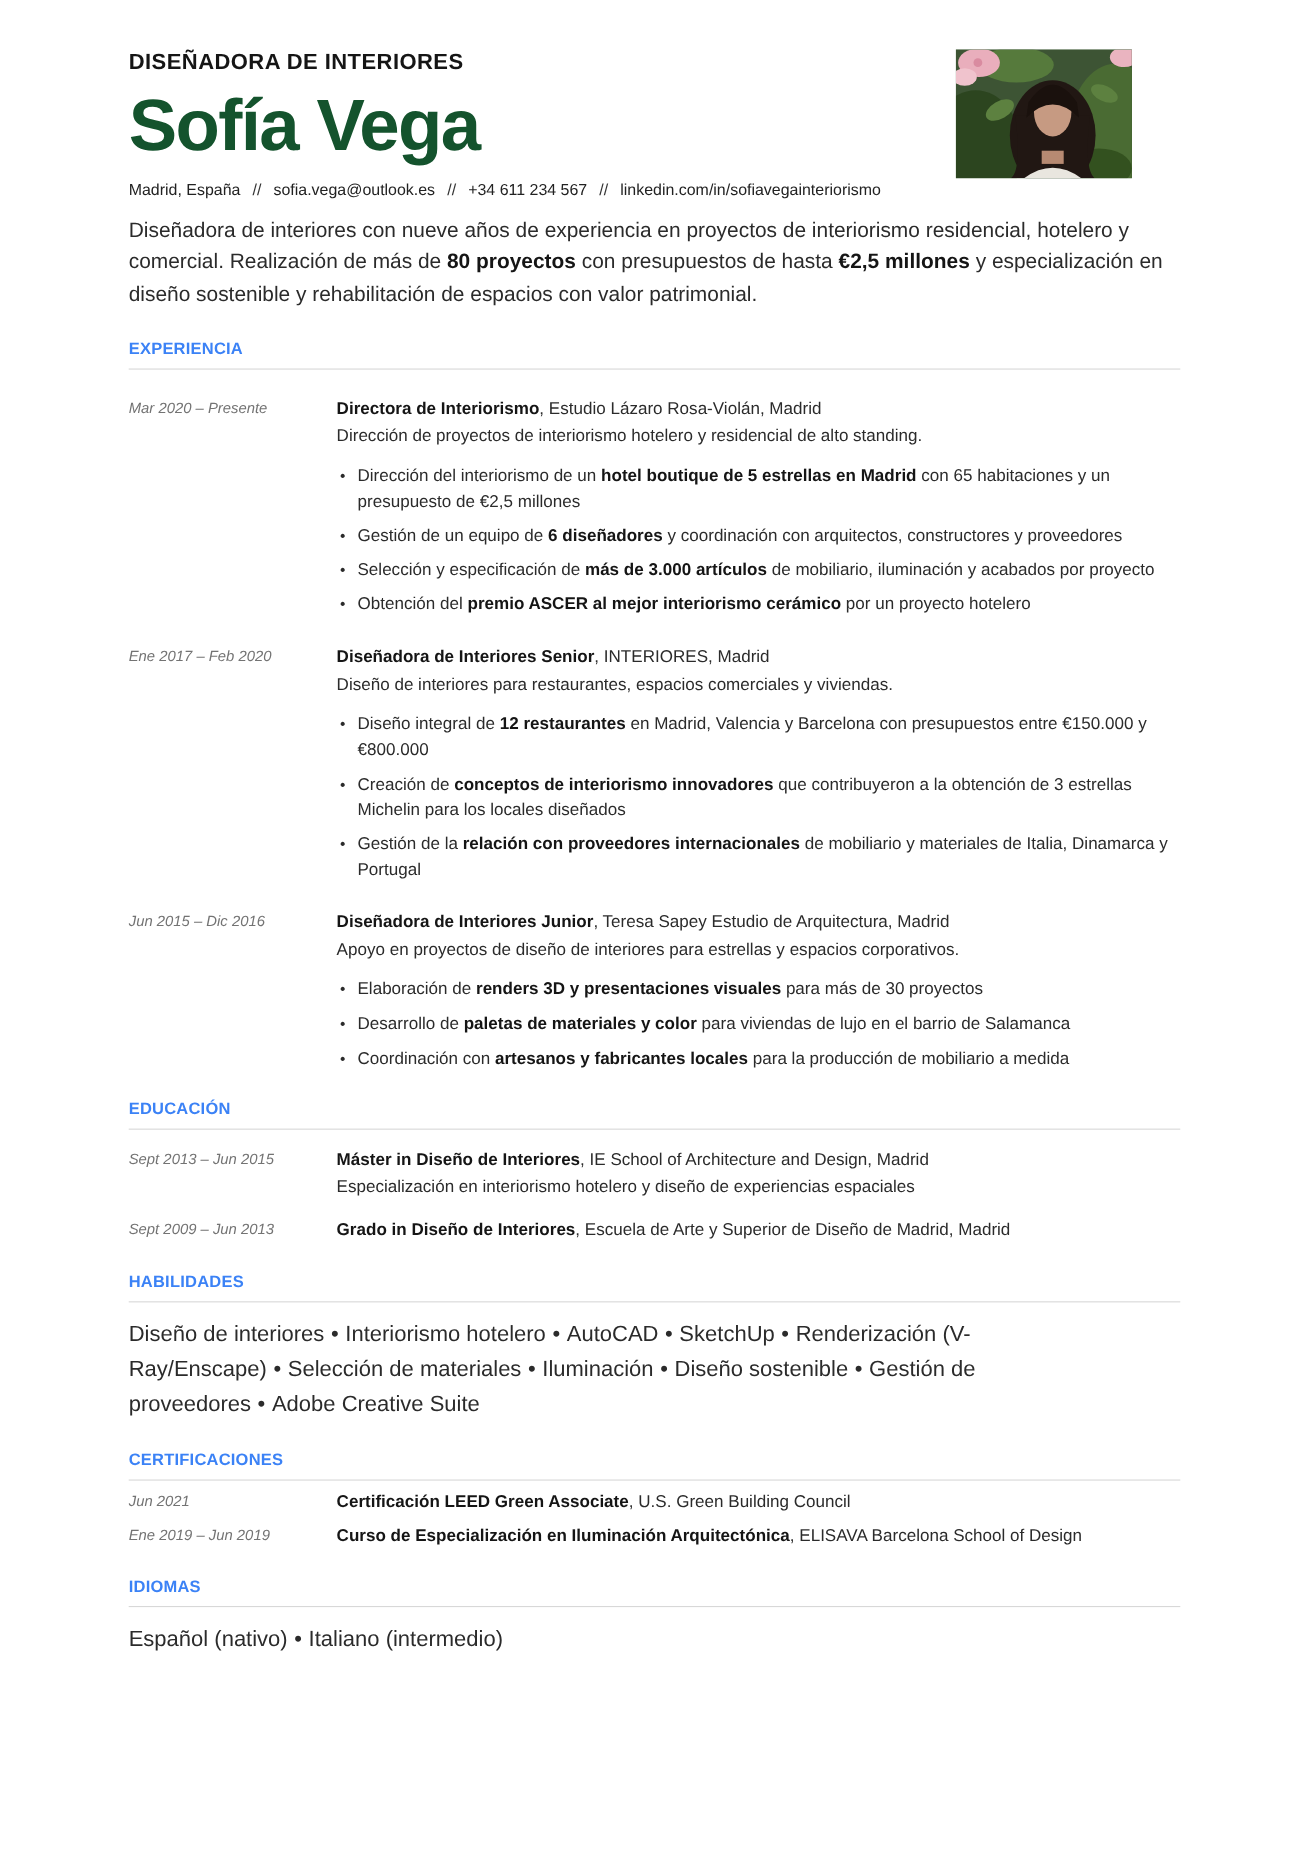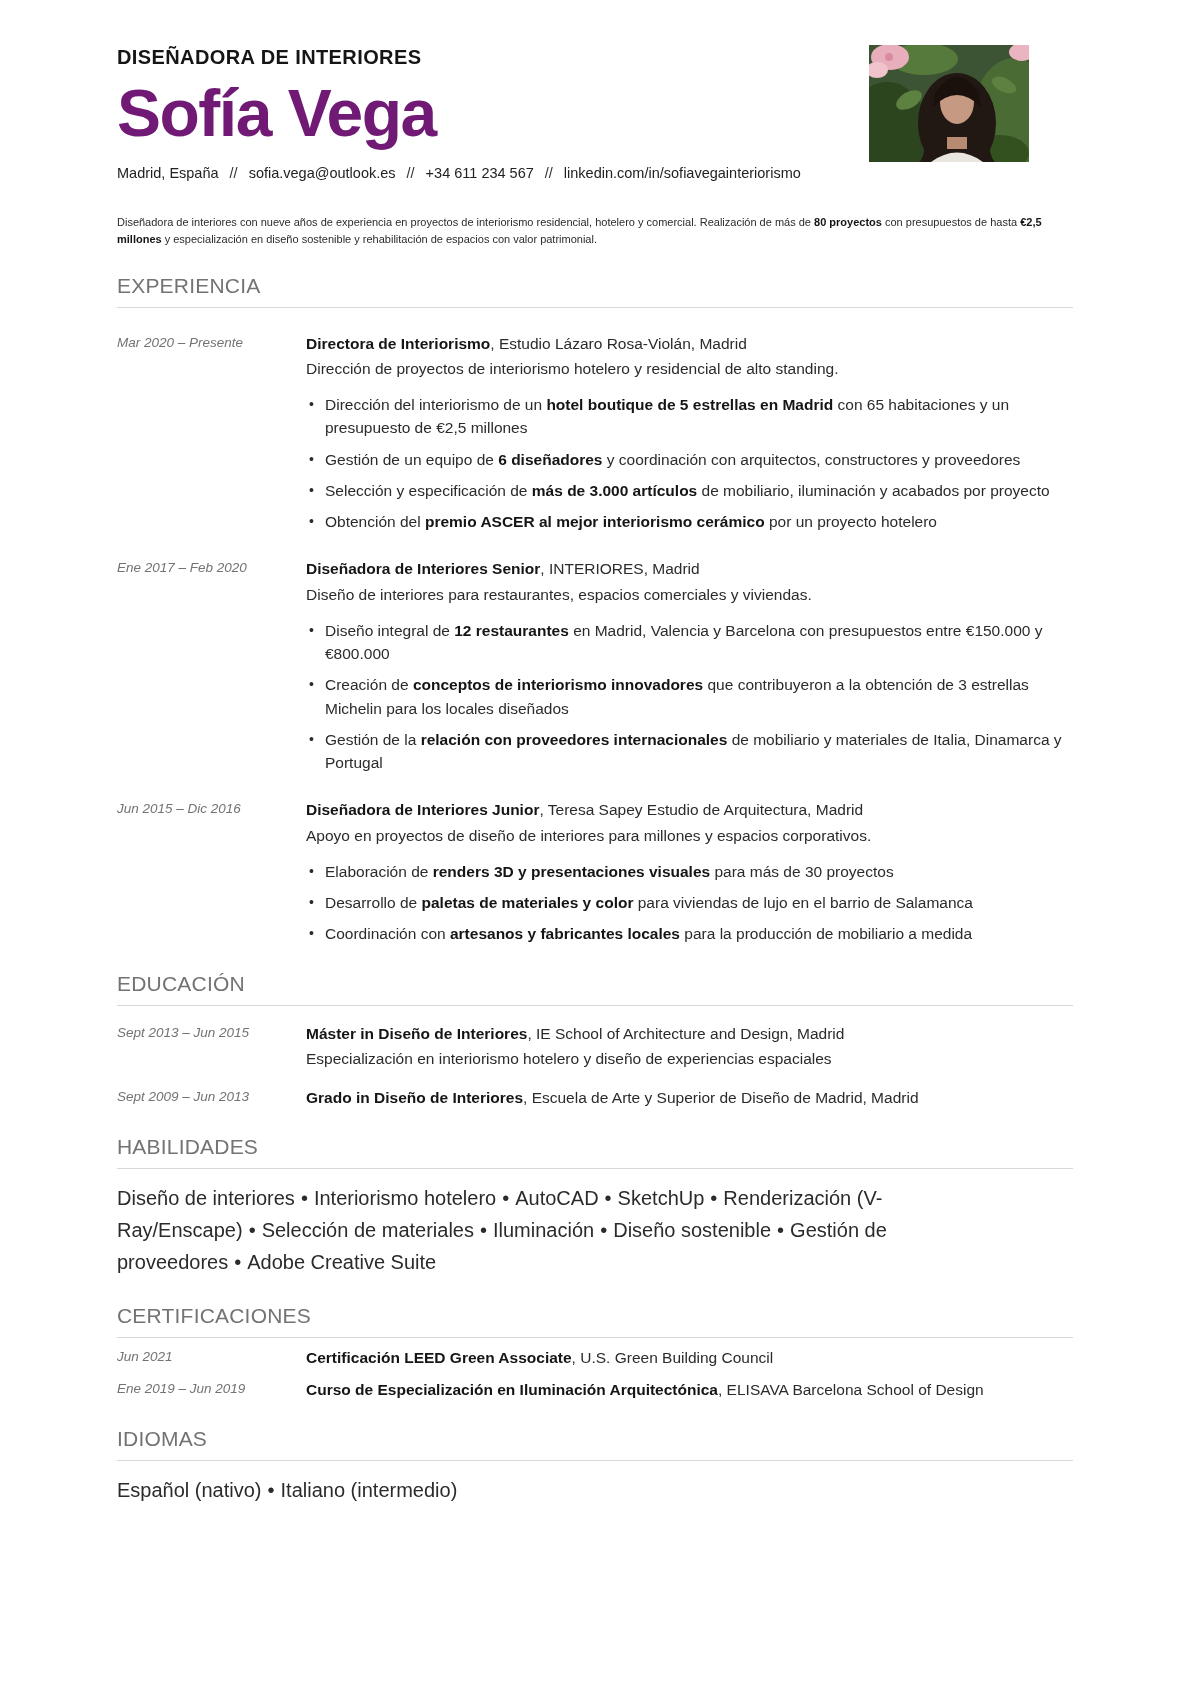--- a/index.html
+++ b/index.html
@@ -1,29 +1,29 @@
 <!DOCTYPE html>
 <html lang="es"><head>
 <meta charset="utf-8">
 <title>Sofía Vega — CV</title>
 <style>
   *{margin:0;padding:0;box-sizing:border-box}
   html,body{background:#ffffff}
   body{font-family:"Liberation Sans",sans-serif;color:#222;-webkit-font-smoothing:antialiased}
   .page{position:relative;width:1044px;min-height:1683px;margin:0 auto;background:#fff;padding:40px 44px 60px}
   .role{font-size:20px;font-weight:700;letter-spacing:.4px;color:#151515;margin-top:6px}
-  .name{font-size:66px;font-weight:700;letter-spacing:-1.5px;color:#701a75;line-height:1.04;margin-top:10px}
+  .name{font-size:66px;font-weight:700;letter-spacing:-1.5px;color:#14532d;line-height:1.04;margin-top:10px}
   .contact{margin-top:17px;font-size:14.5px;color:#222;white-space:nowrap}
   .contact .sep{margin:0 11px;color:#333}
   .photo{position:absolute;top:45px;right:88px;width:160px;height:117px;overflow:hidden;background:#3d5a35}
   .photo svg{display:block;width:100%;height:100%}
-  .summary{margin-top:33px;font-size:11px;line-height:1.55;color:#2b2b2b;max-width:1102px}
+  .summary{margin-top:14px;font-size:19px;line-height:1.55;color:#2b2b2b;max-width:1102px}
   b{font-weight:700;color:#151515}
   .section{margin-top:26px}
-  .section-heading{font-size:21px;font-weight:400;color:#737373;letter-spacing:.2px}
+  .section-heading{font-size:15px;font-weight:700;color:#3b82f6;letter-spacing:.2px}
   .rule{border:none;border-top:1px solid #d8d8d8;margin-top:9px}
   .timeline{margin-top:2px}
   .entry{display:grid;grid-template-columns:189px 1fr;margin-top:16px}
   .section-experience .entry{margin-top:24px}
   .section-certifications .entry{margin-top:8px}
   .section-certifications .timeline{margin-top:6px}
   .entry .date{font-size:13.5px;font-style:italic;color:#737373;padding-top:3px}
   .entry .body{font-size:15.5px;line-height:1.5;color:#2b2b2b}
   .entry .title{font-weight:700;color:#151515}
   .entry .desc{margin-top:2px}
@@ -118,21 +118,21 @@
                   <span class="dot">•</span>
                   <span class="btext"><span>Gestión de la </span><b>relación con proveedores internacionales</b><span> de mobiliario y materiales de Italia, Dinamarca y Portugal</span></span>
                 </div>
               </div>
             </div>
           </div>
           <div class="entry">
             <div class="date">Jun 2015 – Dic 2016</div>
             <div class="body">
               <div class="title-line"><span class="title">Diseñadora de Interiores Junior</span><span class="suffix">, Teresa Sapey Estudio de Arquitectura, Madrid</span></div>
-              <div class="desc">Apoyo en proyectos de diseño de interiores para millones y espacios corporativos.</div>
+              <div class="desc">Apoyo en proyectos de diseño de interiores para estrellas y espacios corporativos.</div>
               <div class="bullets">
                 <div class="bullet">
                   <span class="dot">•</span>
                   <span class="btext"><span>Elaboración de </span><b>renders 3D y presentaciones visuales</b><span> para más de 30 proyectos</span></span>
                 </div>
                 <div class="bullet">
                   <span class="dot">•</span>
                   <span class="btext"><span>Desarrollo de </span><b>paletas de materiales y color</b><span> para viviendas de lujo en el barrio de Salamanca</span></span>
                 </div>
                 <div class="bullet">

